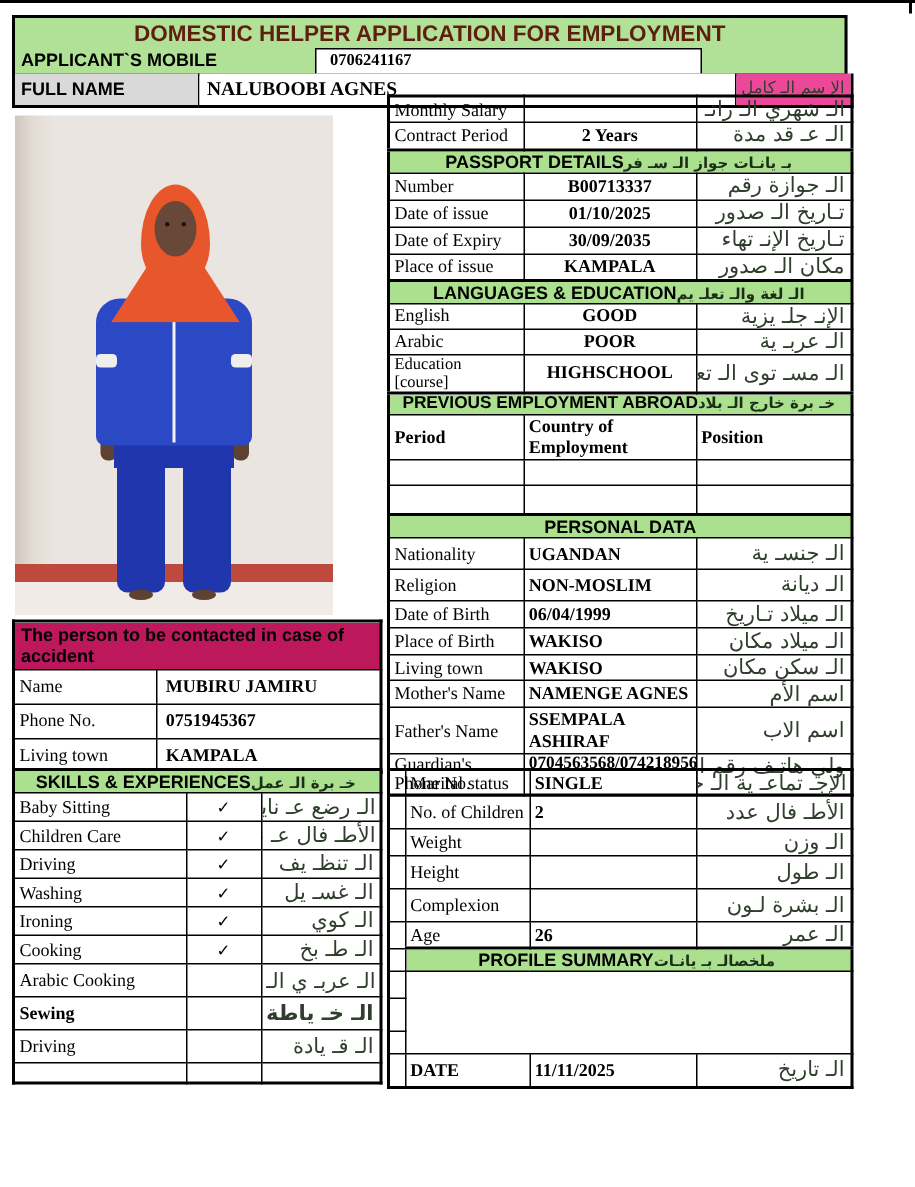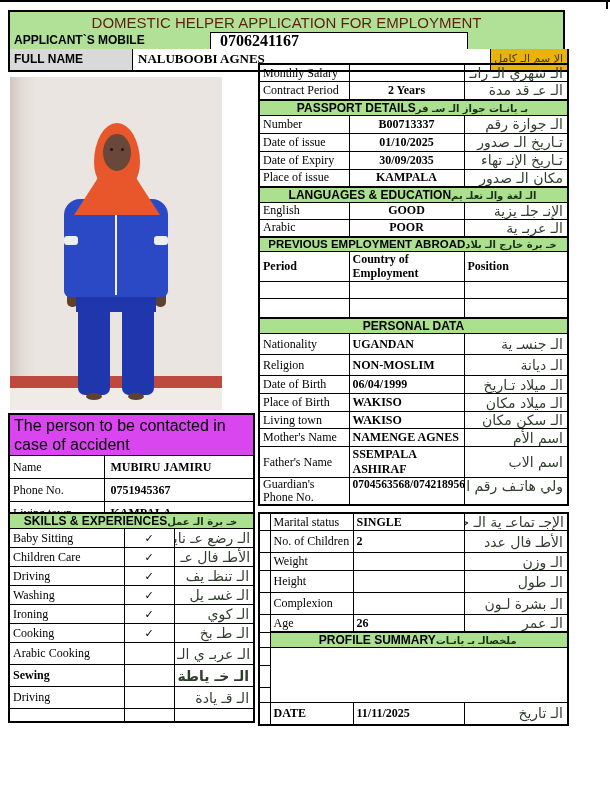--- a/index.html
+++ b/index.html
@@ -7,54 +7,54 @@
         font-family:"Liberation Serif",serif;color:#000;}
   .abs{position:absolute;}
 
   
   #topline{left:0;top:0;width:610px;height:2px;background:#000;}
   #toptick{left:606px;top:0;width:2px;height:9px;background:#000;}
 
   
   #headbox{left:8px;top:10px;width:553px;border:2px solid #000;background:#b1e197;}
   #title{height:21px;line-height:21px;text-align:center;font-family:"Liberation Sans",sans-serif;
-         font-weight:normal;font-size:15px;color:#5e1f12;}
+         font-weight:bold;font-size:15px;color:#5e1f12;}
   #mobilerow{position:relative;height:16px;}
   #mobilelabel{position:absolute;left:4px;top:0;font-family:"Liberation Sans",sans-serif;
                font-weight:bold;font-size:12px;line-height:15px;}
   #mobilebox{position:absolute;left:200px;top:-1px;width:247px;height:16px;background:#fff;
-             border:1px solid #000;font-weight:bold;font-size:16px;line-height:15px;padding-left:9px;}
+             border:1px solid #000;font-weight:bold;font-size:11px;line-height:15px;padding-left:9px;}
 
   
   #fullnamerow{left:8px;top:49px;width:557px;height:21px;display:flex;border:2px solid #000;border-top:none;}
   #fullnamerow .c1{width:118px;background:#d9d9d9;border-right:1px solid #000;
         font-family:"Liberation Sans",sans-serif;font-weight:bold;font-size:12px;line-height:20px;padding-left:4px;}
   #fullnamerow .c2{flex:1;background:#fff;border-right:1px solid #000;font-weight:bold;
         font-size:13px;line-height:20px;padding-left:5px;}
-  #fullnamerow .c3{width:72px;background:#eab308;}
+  #fullnamerow .c3{width:72px;background:#ec4899;}
 
   
   table{border-collapse:collapse;table-layout:fixed;}
   td{border:1px solid #000;overflow:hidden;padding:0 3px;font-size:12px;vertical-align:middle;}
   .t2{border:2px solid #000;}
   .lbl{font-family:"Liberation Serif",serif;font-size:12px;}
   .val{font-weight:bold;font-size:12px;}
   .cen{text-align:center;}
   .ar{font-family:"DejaVu Sans",sans-serif;font-size:14px;color:#303f2d;text-align:right;
       direction:rtl;white-space:nowrap;padding-right:4px;}
   .ghdr{background:#abe08f;text-align:center;font-family:"Liberation Sans",sans-serif;
         font-weight:bold;font-size:12px;border-top:2px solid #000;border-bottom:1px solid #000;}
   .ghdr .aren{font-family:"DejaVu Sans",sans-serif;font-size:10px;font-weight:bold;color:#1c2e18;
         direction:rtl;margin-right:2px;}
   .chk{text-align:center;font-family:"DejaVu Sans",sans-serif;font-size:11px;}
   .colhdr{font-weight:bold;text-align:left;font-size:12px;line-height:1.15;}
 
   
-  .bigghdr{background:#d946ef;font-family:"Liberation Sans",sans-serif;font-weight:normal;
-           font-size:16px;line-height:1.2;padding:1px 4px;}
+  .bigghdr{background:#be185d;font-family:"Liberation Sans",sans-serif;font-weight:bold;
+           font-size:12px;line-height:1.2;padding:1px 4px;}
 
   
   #photo{left:10px;top:77px;width:212px;height:333px;background:#eae5e0;overflow:hidden;}
   #photo .shadow{position:absolute;left:0;top:0;bottom:0;width:26px;
       background:linear-gradient(90deg,#cfc7bf 0,#e2dcd5 12px,rgba(234,229,224,0) 26px);}
   #photo .stripe{position:absolute;left:0;top:299px;width:212px;height:12px;background:#bd4a3c;}
   #photo .floor{position:absolute;left:0;top:311px;width:212px;height:22px;background:#f0ebe6;}
   #photo .forearm{position:absolute;width:11px;height:62px;top:168px;background:#5d4131;border-radius:5px;}
   #photo .toprc{position:absolute;left:54px;top:122px;width:104px;height:98px;background:#2b49c4;
       border-radius:16px 16px 6px 6px;}
@@ -163,20 +163,25 @@
     <tr style="height:15px;">
       <td class="lbl">English</td>
       <td class="val cen">GOOD</td>
       <td class="ar">الإنـ جلـ يزية</td>
     </tr>
     <tr style="height:15px;">
       <td class="lbl">Arabic</td>
       <td class="val cen">POOR</td>
       <td class="ar">الـ عربـ ية</td>
     </tr>
+    <tr style="height:17px;">
+      <td class="lbl" style="font-size:11px;">Education [course]</td>
+      <td class="val cen">HIGHSCHOOL</td>
+      <td class="ar">الـ مسـ توى الـ تعلـ يمي</td>
+    </tr>
     <tr style="height:15px;">
       <td class="ghdr" colspan="3" style="font-size:11.5px;">
         <span>PREVIOUS EMPLOYMENT ABROAD</span><span class="aren">خـ برة خارج الـ بلاد</span>
       </td>
     </tr>
     <tr style="height:30px;">
       <td class="colhdr">Period</td>
       <td class="colhdr">Country of Employment</td>
       <td class="colhdr">Position</td>
     </tr>

